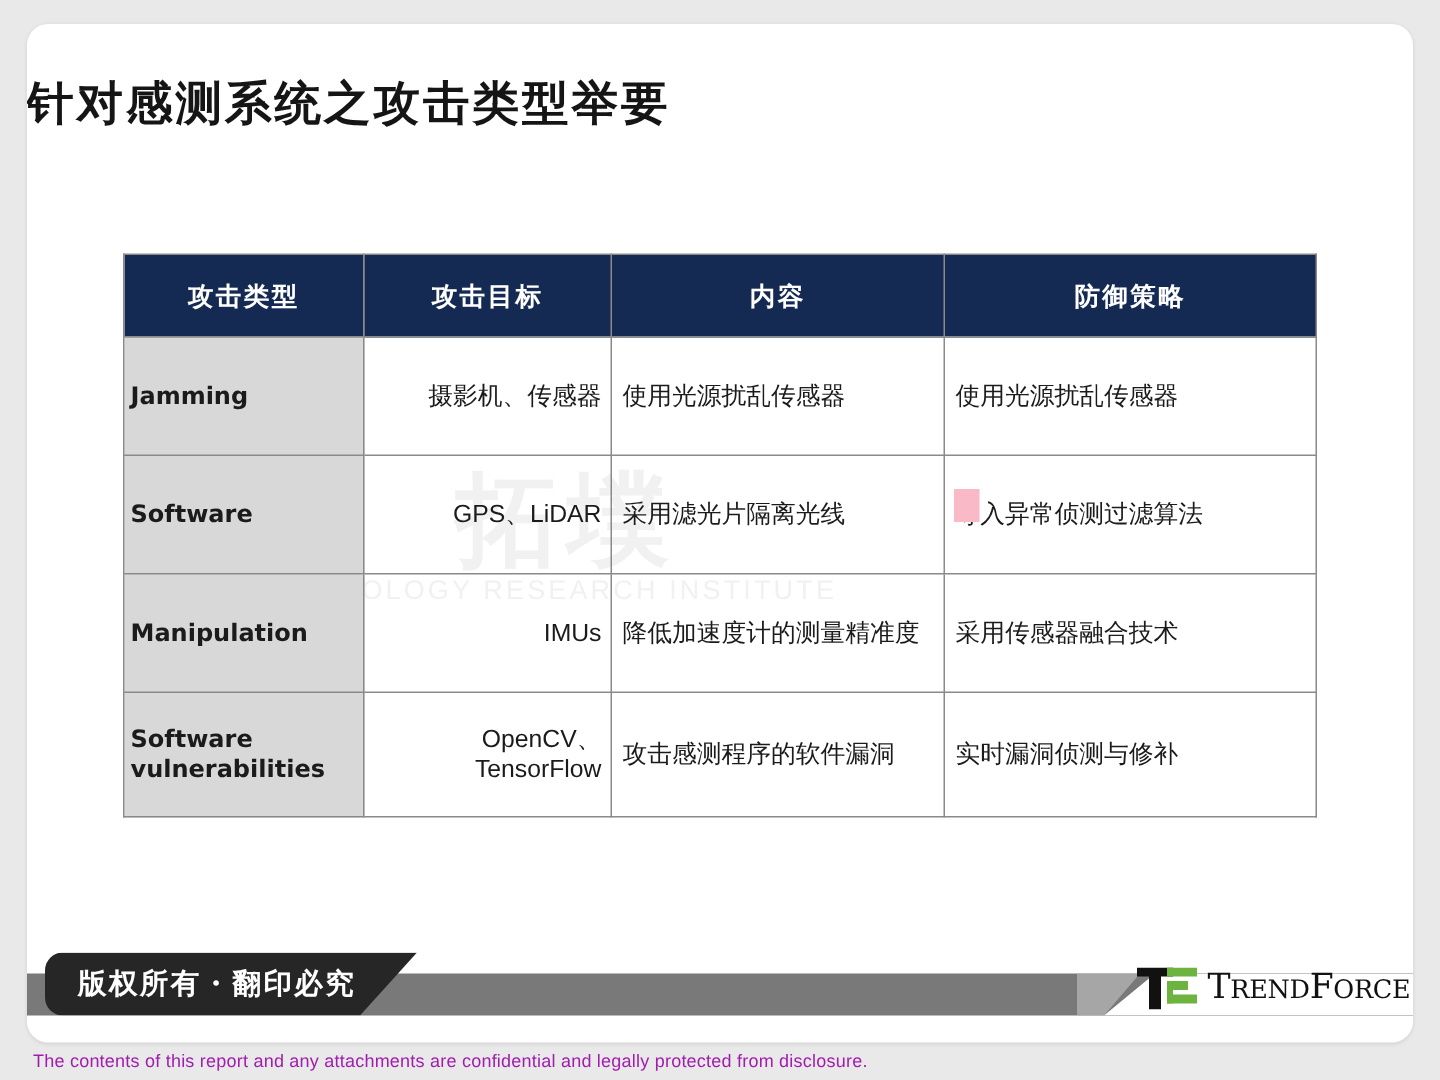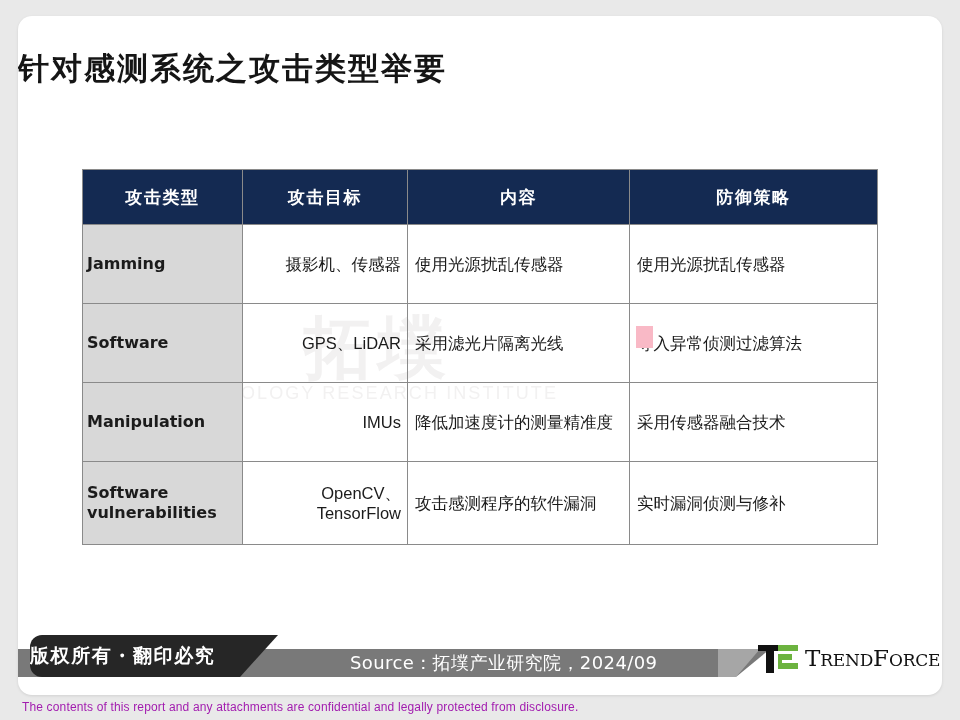--- a/index.html
+++ b/index.html
@@ -173,20 +173,21 @@
     border-radius: 12px 0 0 12px;
     clip-path: polygon(0 0, 248px 0, 210px 42px, 0 42px);
     display: flex;
     align-items: center;
   }
   #copyright-text {
     color: #ffffff;
     font-size: 19px;
     font-weight: 700;
     letter-spacing: 1.6px;
+    margin-left: 22px;
     font-family: "DejaVu Sans", sans-serif;
     white-space: nowrap;
   }
 
   #source-text {
     position: absolute;
     left: 332px;
     top: 14px;
     height: 28px;
     line-height: 28px;
@@ -287,21 +288,20 @@
 
   <div id="footer">
     <div id="gray-band"></div>
     <div id="logo-wedge-gray"></div>
     <div id="gray-band-wedge"></div>
 
     <div id="copyright-badge">
       <span id="copyright-text">版权所有・翻印必究</span>
     </div>
 
-    <div id="source-text">Source：拓墣产业研究院，2024/09</div>
 
     <div id="logo">
       <svg id="logo-mark" viewBox="0 0 40 28">
         <polygon points="0,0 24,0 24,6 16,6 16,28 8,28 8,6 0,6" fill="#111111"></polygon>
         <rect x="20" y="0" width="20" height="6" fill="#6cb33f"></rect>
         <rect x="20" y="9" width="14" height="6" fill="#6cb33f"></rect>
         <rect x="20" y="18" width="20" height="6" fill="#6cb33f"></rect>
         <rect x="20" y="9" width="4" height="15" fill="#6cb33f"></rect>
       </svg>
       <span id="logo-word">

